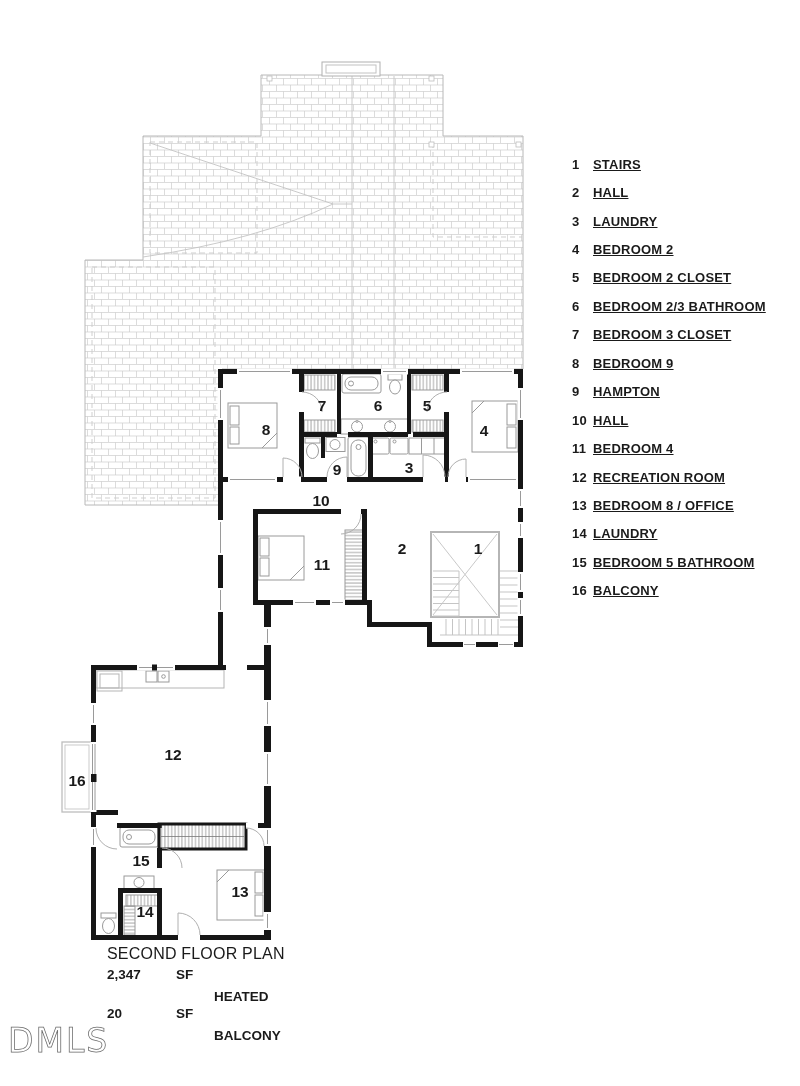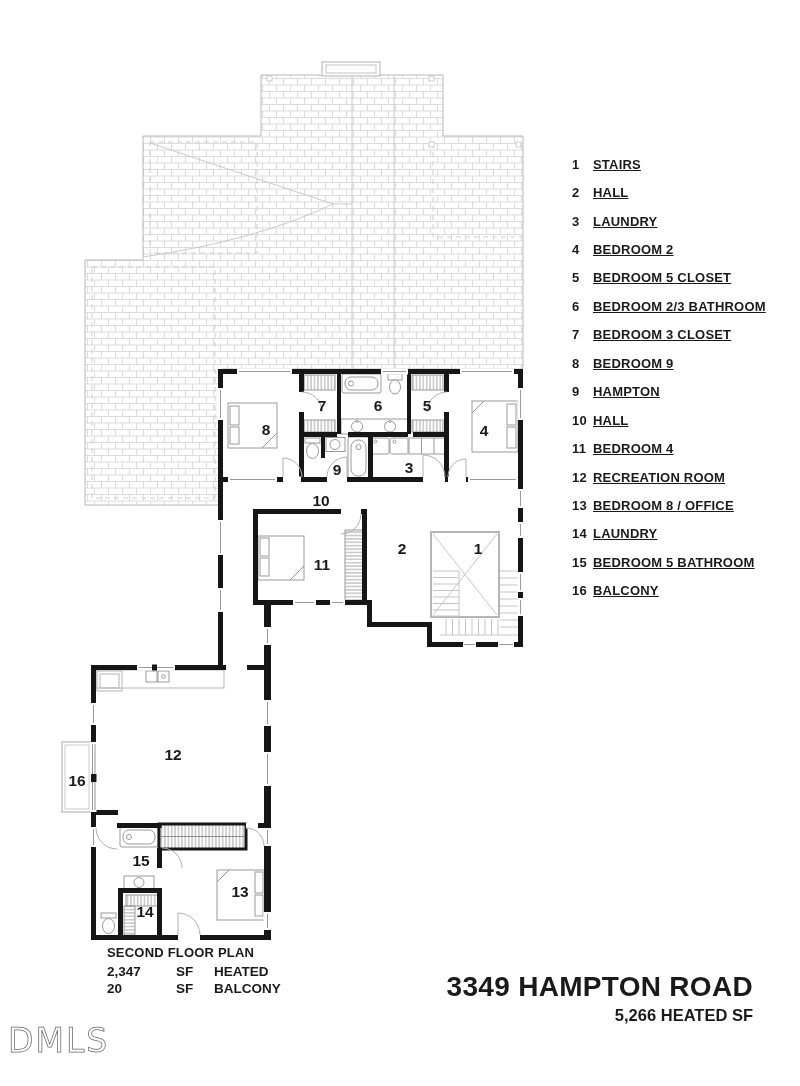--- a/index.html
+++ b/index.html
@@ -8,26 +8,26 @@
   .plan-area{position:absolute;left:0;top:0;width:800px;height:1086px;}
   svg.plan{position:absolute;left:0;top:0;}
   .room-num{position:absolute;transform:translate(-50%,-50%);
             font-size:15.5px;font-weight:700;color:#1a1a1a;white-space:nowrap;}
   .legend{position:absolute;left:572px;top:150px;width:220px;}
   .legend-row{display:flex;height:28.45px;align-items:center;
               font-size:13px;font-weight:700;letter-spacing:.2px;}
   .legend-num{width:21px;flex:0 0 21px;}
   .legend-label{white-space:nowrap;text-decoration:underline;}
   .floor-title-block{position:absolute;left:107px;top:945px;}
-  .floor-title{font-size:13px;font-weight:700;letter-spacing:.2px;}
+  .floor-title{font-size:16px;font-weight:400;letter-spacing:.2px;}
   .area-rows{margin-top:3px;}
   .area-row{display:flex;font-size:13.5px;font-weight:700;line-height:17px;}
   .area-val{width:62px;text-align:left;}
   .area-unit{padding-left:7px;width:24px;}
-  .area-label{padding-left:14px;}
+  .area-label{padding-left:14px;margin-top:22px;}
   .address-block{position:absolute;right:47px;top:971px;text-align:right;}
   .address-title{font-size:28px;font-weight:700;letter-spacing:.3px;}
   .address-sub{font-size:16.5px;font-weight:700;margin-top:3px;}
   .logo{position:absolute;left:6px;top:1020px;}
 </style>
 </head>
 <body>
 
 <div class="plan-area">
 <svg class="plan" width="800" height="1086" viewBox="0 0 800 1086">
@@ -391,21 +391,21 @@
       <div class="legend-row">
         <span class="legend-num">3</span>
         <span class="legend-label">LAUNDRY</span>
       </div>
       <div class="legend-row">
         <span class="legend-num">4</span>
         <span class="legend-label">BEDROOM 2</span>
       </div>
       <div class="legend-row">
         <span class="legend-num">5</span>
-        <span class="legend-label">BEDROOM 5 CLOSET</span>
+        <span class="legend-label">BEDROOM 2 CLOSET</span>
       </div>
       <div class="legend-row">
         <span class="legend-num">6</span>
         <span class="legend-label">BEDROOM 2/3 BATHROOM</span>
       </div>
       <div class="legend-row">
         <span class="legend-num">7</span>
         <span class="legend-label">BEDROOM 3 CLOSET</span>
       </div>
       <div class="legend-row">
@@ -455,21 +455,17 @@
           <span class="area-label">HEATED</span>
         </div>
         <div class="area-row">
           <span class="area-val">20</span>
           <span class="area-unit">SF</span>
           <span class="area-label">BALCONY</span>
         </div>
       </div>
 </div>
 
-<div class="address-block">
-  <div class="address-title">3349 HAMPTON ROAD</div>
-  <div class="address-sub">5,266 HEATED SF</div>
-</div>
 
 <svg class="logo" width="130" height="44">
   <text x="2" y="32" font-family="'DejaVu Sans',sans-serif" font-size="33" letter-spacing="2" fill="none" stroke="#6a6a6a" stroke-width="0.75">DMLS</text>
 </svg>
 </div>
 
 </body></html>

